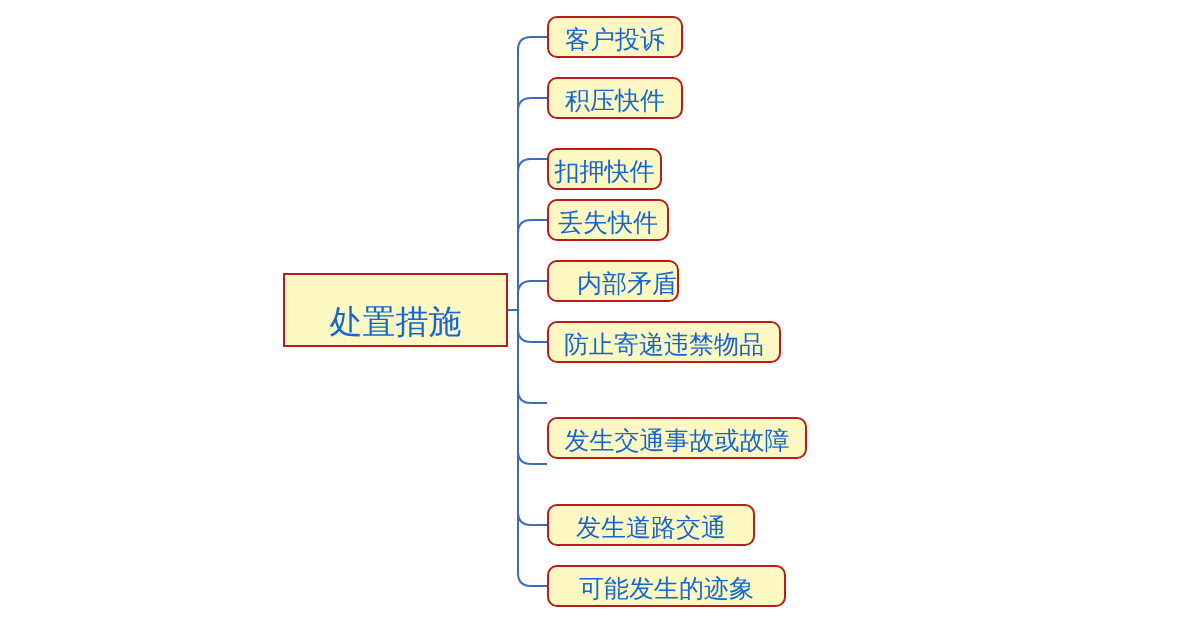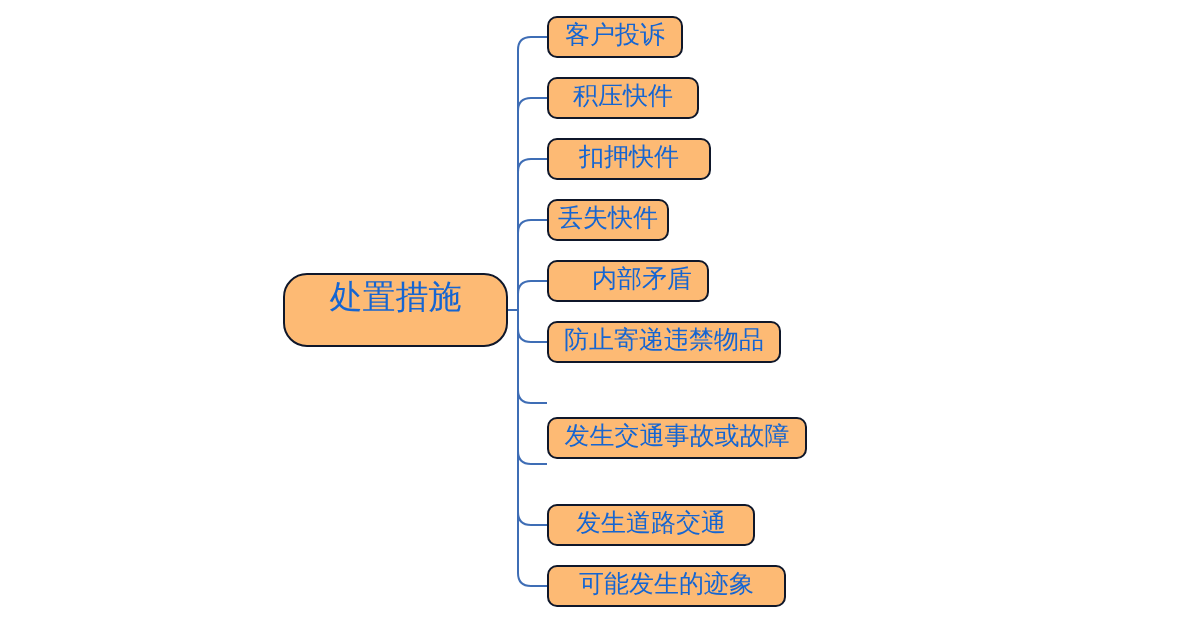--- a/index.html
+++ b/index.html
@@ -24,35 +24,35 @@
   }
   .connectors path {
     fill: none;
     stroke: #3e6db5;
     stroke-width: 2;
     stroke-linecap: butt;
   }
   .node {
     position: absolute;
     box-sizing: border-box;
-    background: #fdba74;
-    border: 2px solid #0f172a;
+    background: #fef9c3;
+    border: 2px solid #b91c1c;
     color: #1565d2;
     display: flex;
-    align-items: flex-start;
+    align-items: flex-end;
     justify-content: center;
     white-space: nowrap;
     cursor: default;
   }
   .root-node {
     left: 283px;
     top: 273px;
     width: 225px;
     height: 74px;
-    border-radius: 24px;
+    border-radius: 0;
     font-size: 33px;
   }
   .child-node {
     left: 547px;
     height: 42px;
     border-radius: 10px;
     font-size: 25px;
   }
 </style>
 </head>
@@ -74,30 +74,30 @@
     <path d="M518 310 V573 Q518 586 531 586 H547"></path>
   </svg>
 
   <div class="node root-node">
     <span>处置措施</span>
   </div>
 
   <div class="node child-node" style="top:16px;  width:136px;">
     <span>客户投诉</span>
   </div>
-  <div class="node child-node" style="top:77px;  width:152px;">
+  <div class="node child-node" style="top:77px;  width:136px;">
     <span>积压快件</span>
   </div>
-  <div class="node child-node" style="top:138px; width:164px;">
+  <div class="node child-node" style="top:148px; width:115px;">
     <span>扣押快件</span>
   </div>
   <div class="node child-node" style="top:199px; width:122px;">
     <span>丢失快件</span>
   </div>
-  <div class="node child-node" style="top:260px; width:162px;padding-left:28px;">
+  <div class="node child-node" style="top:260px; width:132px;padding-left:28px;">
     <span>内部矛盾</span>
   </div>
   <div class="node child-node" style="top:321px; width:234px;font-family:Liberation Mono, monospace;">
     <span>防止寄递违禁物品</span>
   </div>
   <div class="node child-node" style="top:382px; width:260px;margin-top:35px;">
     <span>发生交通事故或故障</span>
   </div>
   <div class="node child-node" style="top:504px; width:208px;">
     <span>发生道路交通</span>

